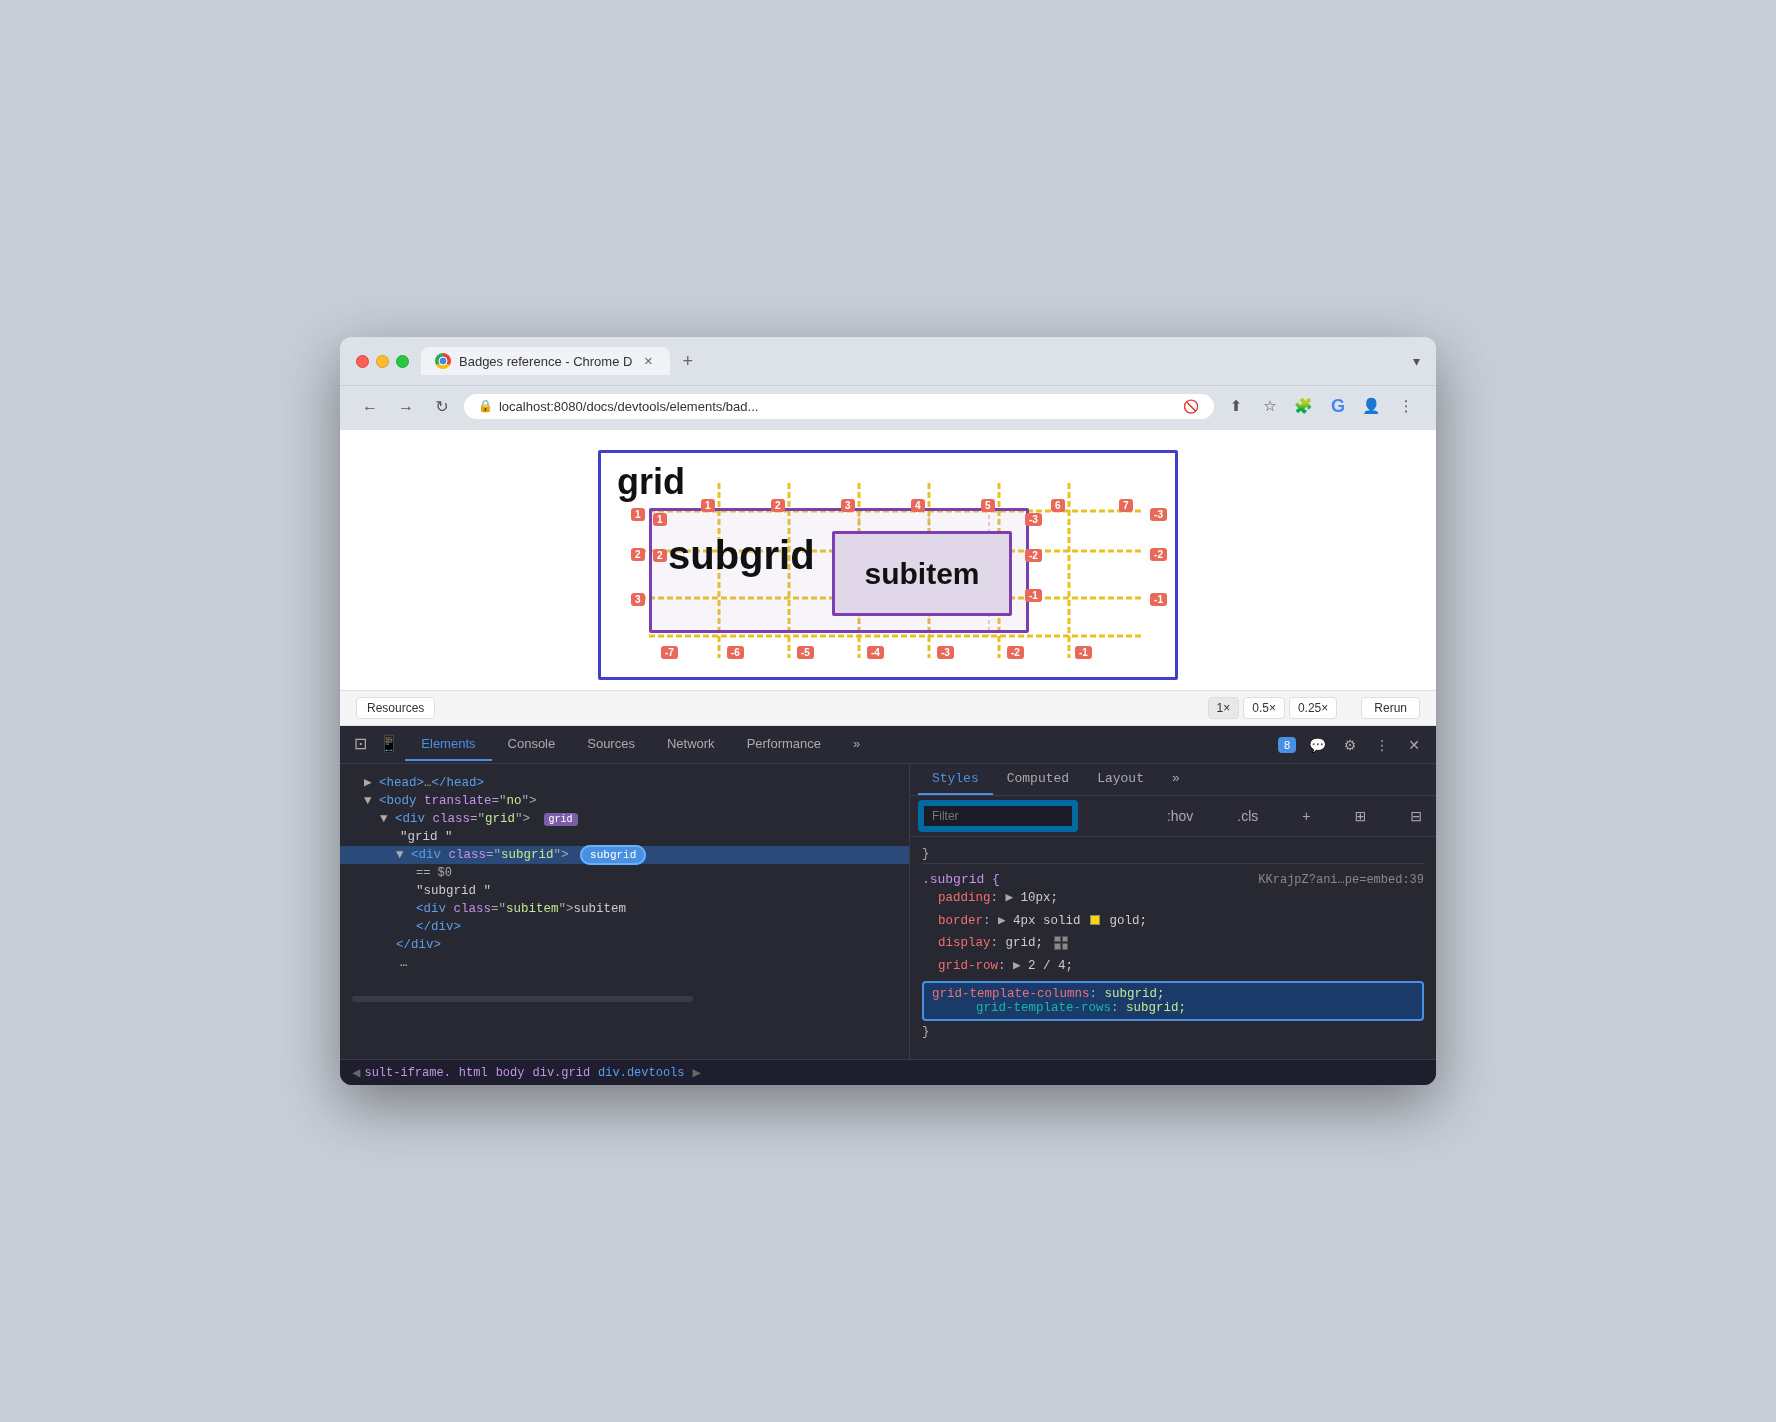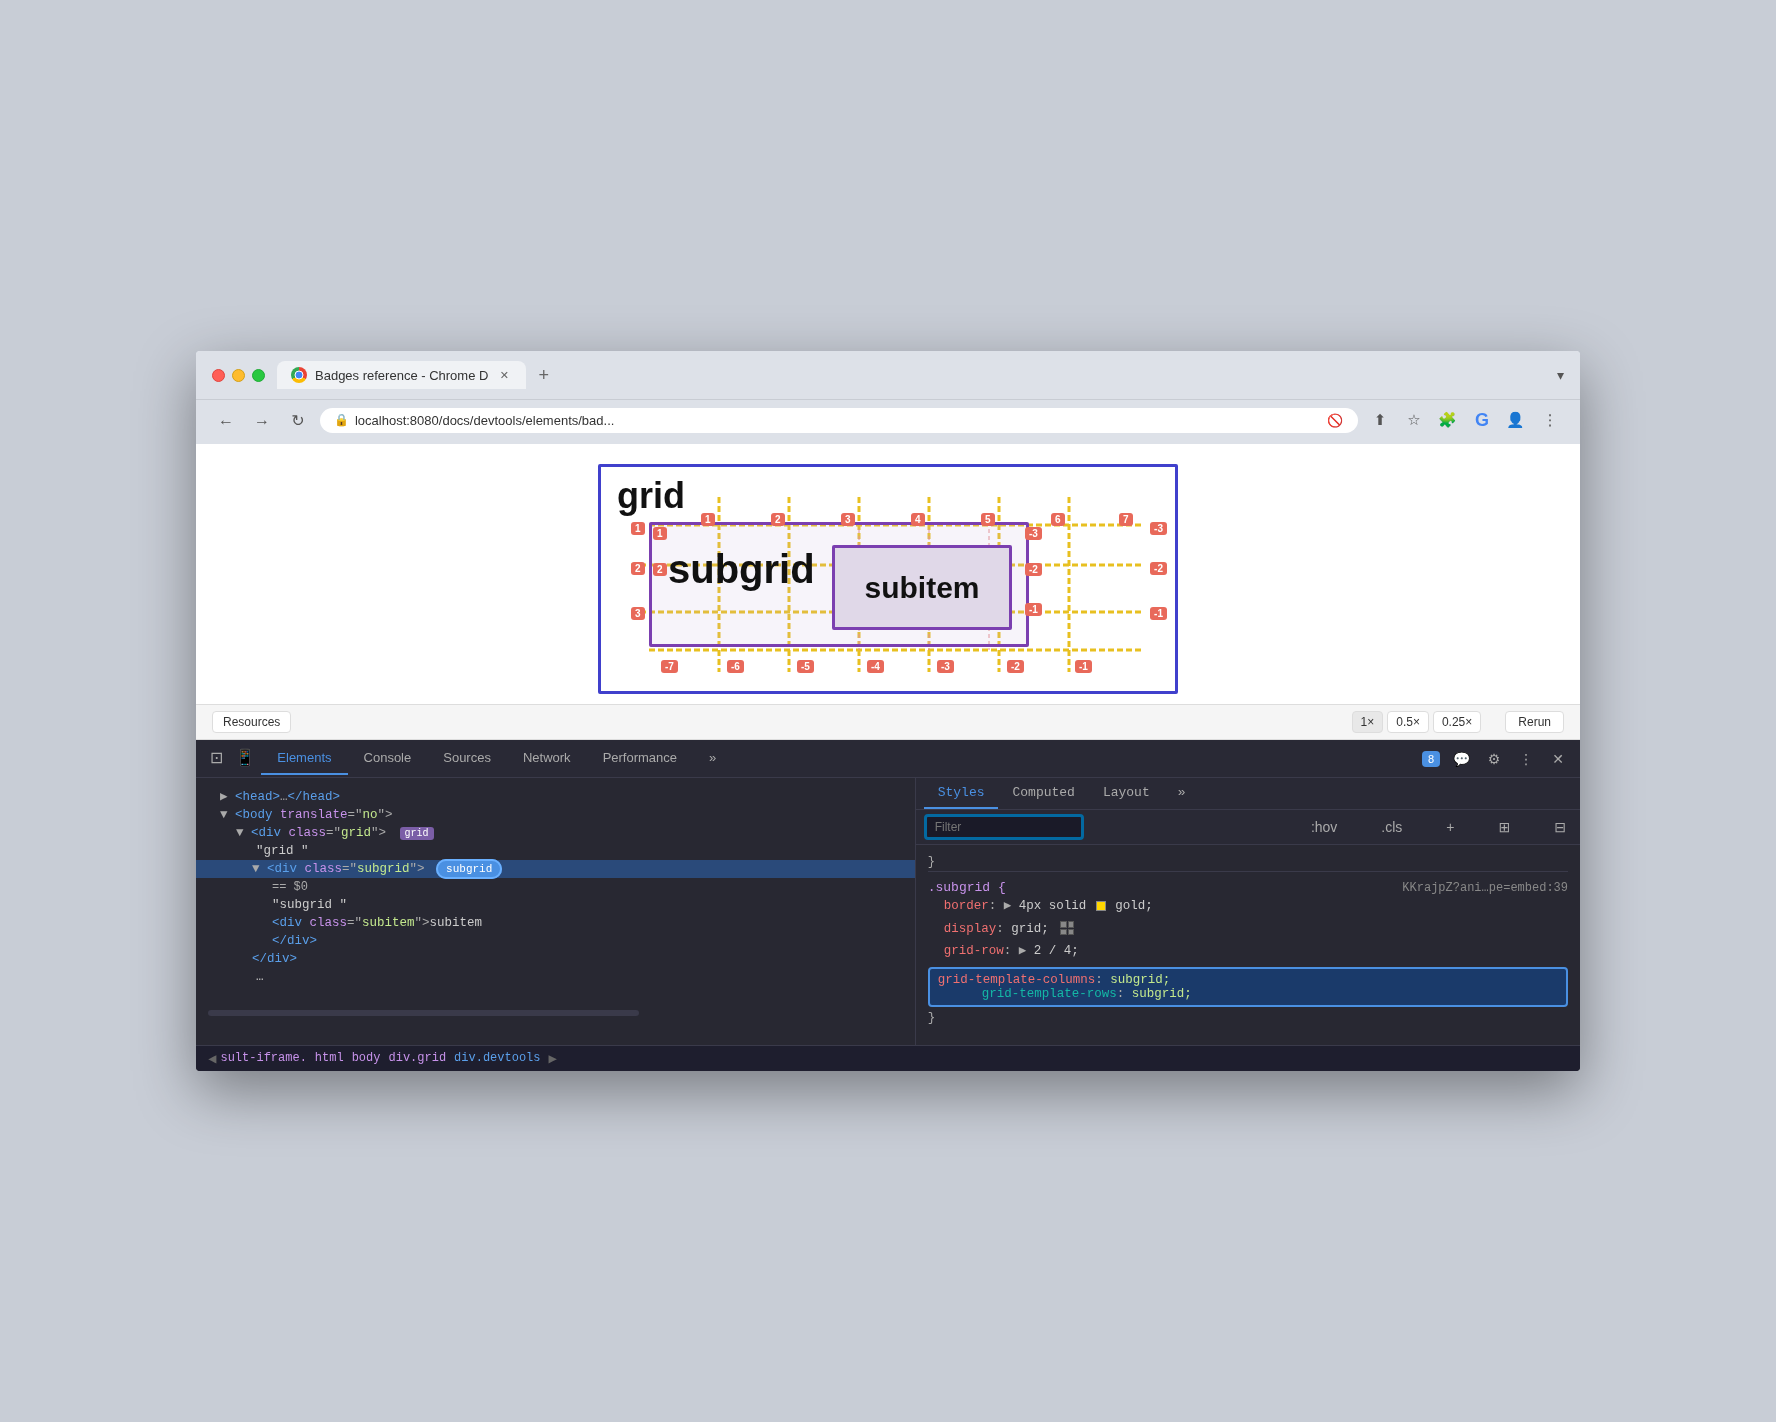--- a/index.html
+++ b/index.html
@@ -5,23 +5,23 @@
     * { box-sizing: border-box; margin: 0; padding: 0; }
     body {
       background: #c8cdd6;
       display: flex;
       justify-content: center;
       align-items: center;
       min-height: 100vh;
       font-family: -apple-system, BlinkMacSystemFont, 'Segoe UI', sans-serif;
     }
     .browser-window {
-      width: 1384px;
+      width: 1096px;
       background: #e8ecf0;
-      border-radius: 4px;
+      border-radius: 12px;
       box-shadow: 0 20px 60px rgba(0,0,0,0.4);
       overflow: hidden;
     }
     
     .title-bar {
       background: #dde1e8;
       padding: 10px 16px;
       display: flex;
       align-items: center;
       gap: 12px;
@@ -240,21 +240,21 @@
     .styles-tab {
       padding: 7px 14px; font-size: 13px; color: #aaa; cursor: pointer;
       border-bottom: 2px solid transparent;
     }
     .styles-tab.active { color: #4a90e2; border-bottom: 2px solid #4a90e2; }
     .styles-toolbar {
       display: flex; align-items: center; padding: 4px 8px; gap: 6px;
       border-bottom: 1px solid #3a3a4a; background: #292935;
     }
     .styles-filter {
-      background: #1a1a28; border: 3px solid #0369a1; border-radius: 4px;
+      background: #1a1a28; border: 6px solid #0369a1; border-radius: 4px;
       padding: 3px 8px; color: #ccc; font-size: 12px; width: 160px; outline: none;
     }
     .styles-toolbar-btns { margin-left: auto; display: flex; gap: 4px; }
     .styles-toolbar-btn {
       background: none; border: none; color: #aaa; cursor: pointer;
       font-size: 14px; padding: 2px 6px; border-radius: 3px; margin-left: 28px;
     }
 
     .styles-content { padding: 8px 12px; }
     .css-rule { margin-bottom: 12px; }
@@ -498,20 +498,24 @@
             <button class="styles-toolbar-btn">⊟</button>
           </div>
         </div>
 
         <div class="styles-content">
           <div style="color:#aaa;font-size:12px;padding:2px 0;border-bottom:1px solid #3a3a4a;margin-bottom:8px;">}</div>
           <div class="css-rule">
             <div style="display:flex;justify-content:space-between;align-items:center;">
               <span class="css-selector">.subgrid {</span>
               <span class="css-source">KKrajpZ?ani…pe=embed:39</span>
+            </div>
+            <div class="css-prop">
+              <span style="color:#f07070;">padding</span><span style="color:#aaa;">: </span>
+              <span style="color:#aaa;">▶ </span><span class="css-val">10px;</span>
             </div>
             <div class="css-prop">
               <span style="color:#f07070;">border</span><span style="color:#aaa;">: </span>
               <span style="color:#aaa;">▶ </span><span class="css-val">4px solid </span>
               <span class="css-color-swatch" style="background:gold;"></span>
               <span class="css-val">gold;</span>
             </div>
             <div class="css-prop">
               <span style="color:#f07070;">display</span><span style="color:#aaa;">: </span>
               <span class="css-val">grid;</span>

